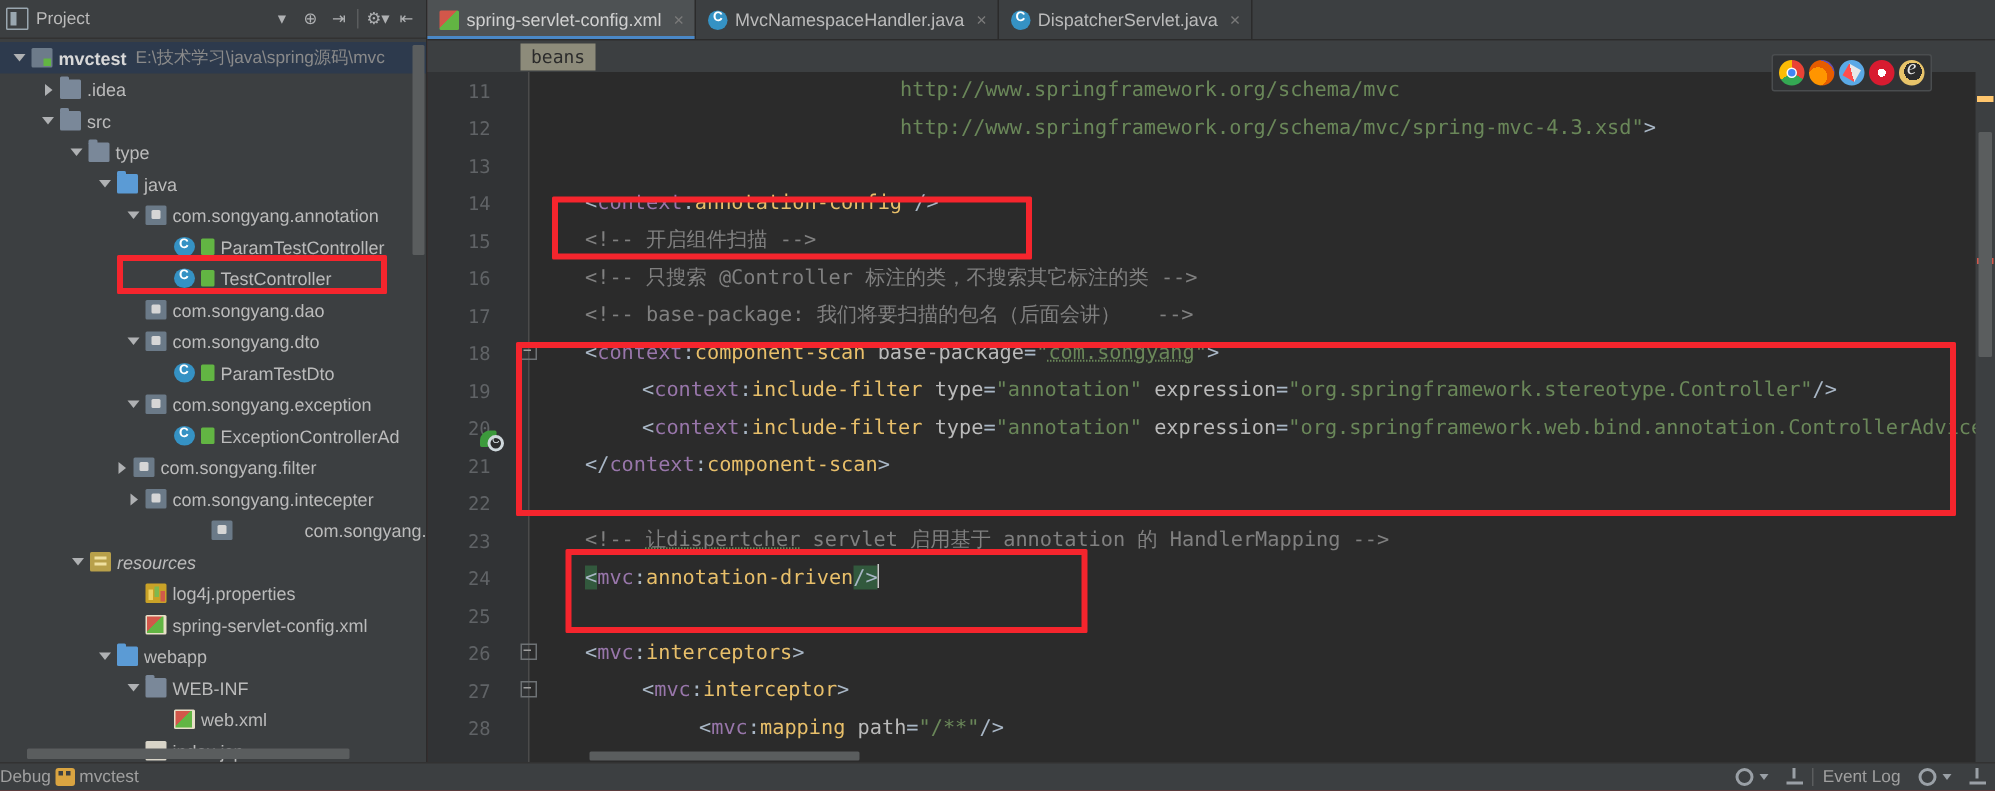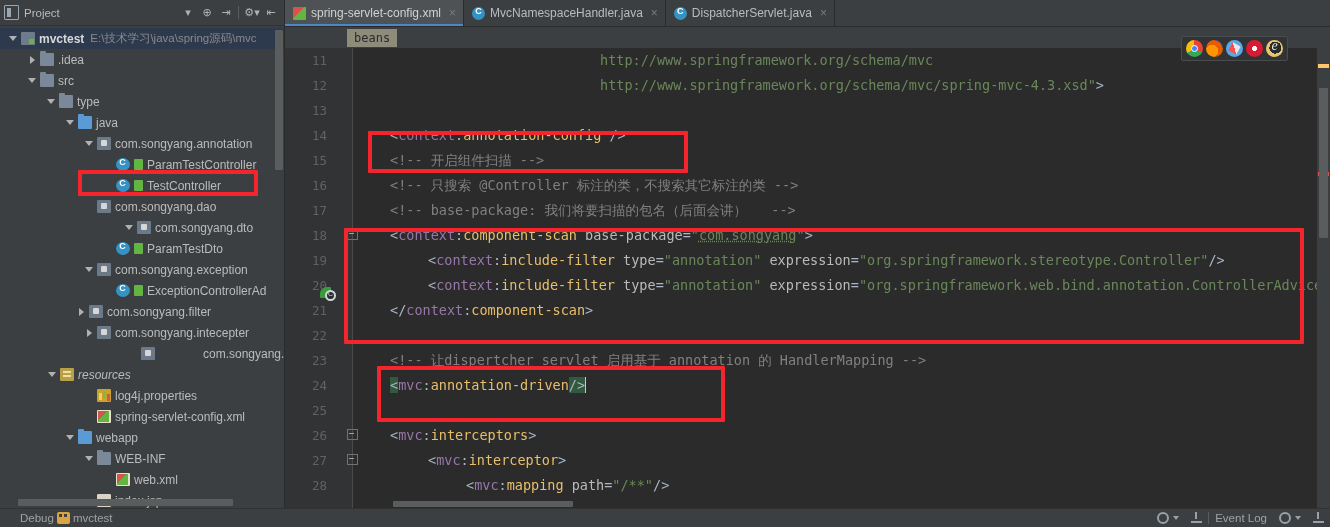--- a/index.html
+++ b/index.html
@@ -289,21 +289,21 @@
     position: absolute; left: 108px; bottom: 1px; width: 180px; height: 6px;
     background: #5a5d5e; border-radius: 1px;
   }
 
   
   .status-bar {
     position: absolute; left: 0; bottom: 0; width: 100%; height: 19px;
     background: #3c3f41; display: flex; align-items: center;
     font-size: 11.5px; color: #a0a0a0; border-top: 1px solid #323232;
   }
-  .sb-left { display: flex; align-items: center; gap: 3px; padding-left: 20px; }
+  .sb-left { display: flex; align-items: center; gap: 3px; padding-left: 0; }
   .debug-icon {
     width: 13px; height: 12px; position: relative; background: #d9a441;
     border-radius: 2px;
   }
   .debug-icon::after {
     content:""; position:absolute; left:2px; top:2px; width:3px; height:3px;
     background:#3c3f41; box-shadow: 5px 0 0 #3c3f41;
   }
   .sb-spacer { flex: 1 1 auto; }
   .sb-item { display: flex; align-items: center; padding: 0 6px; gap: 4px; }
@@ -389,21 +389,21 @@
           <span class="arrow "></span>
           <span class="ficon cls"></span>
           <span class="badge-java"></span>
           <span class="tree-label">TestController</span>
         </div>
         <div class="tree-row" style="padding-left: 84px;">
           <span class="arrow "></span>
           <span class="ficon pkg"></span>
           <span class="tree-label">com.songyang.dao</span>
         </div>
-        <div class="tree-row" style="padding-left: 84px; margin-left: 40px;">
+        <div class="tree-row" style="padding-left: 84px;">
           <span class="arrow open"></span>
           <span class="ficon pkg"></span>
           <span class="tree-label">com.songyang.dto</span>
         </div>
         <div class="tree-row" style="padding-left: 103px;">
           <span class="arrow "></span>
           <span class="ficon cls"></span>
           <span class="badge-java"></span>
           <span class="tree-label">ParamTestDto</span>
         </div>

